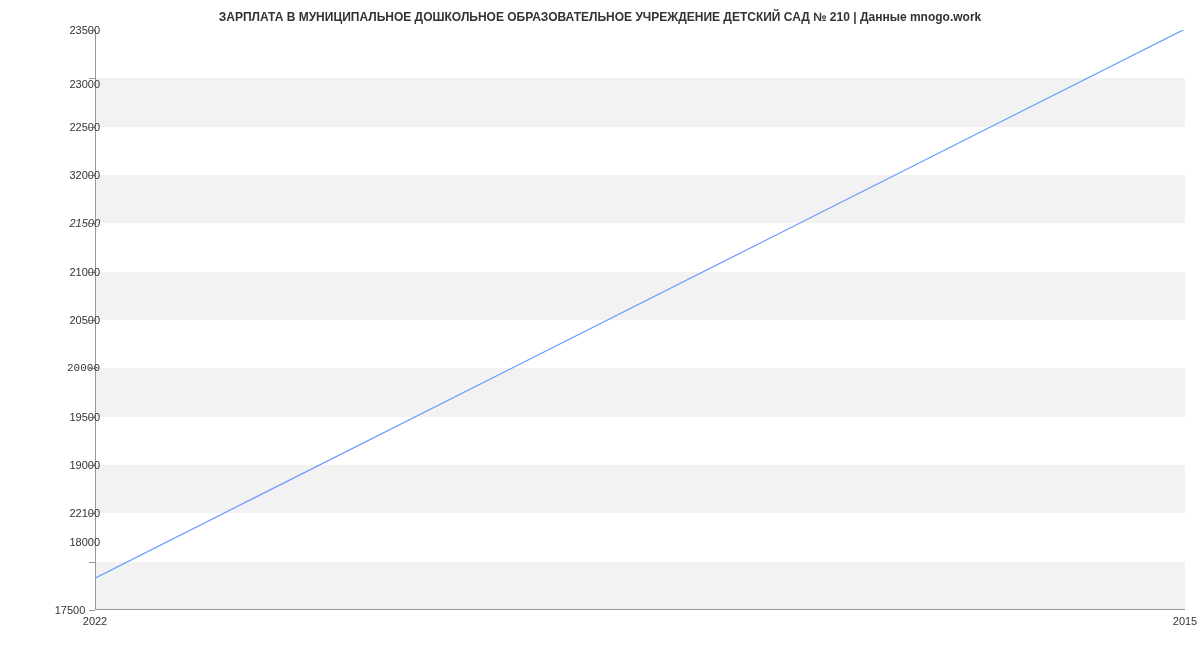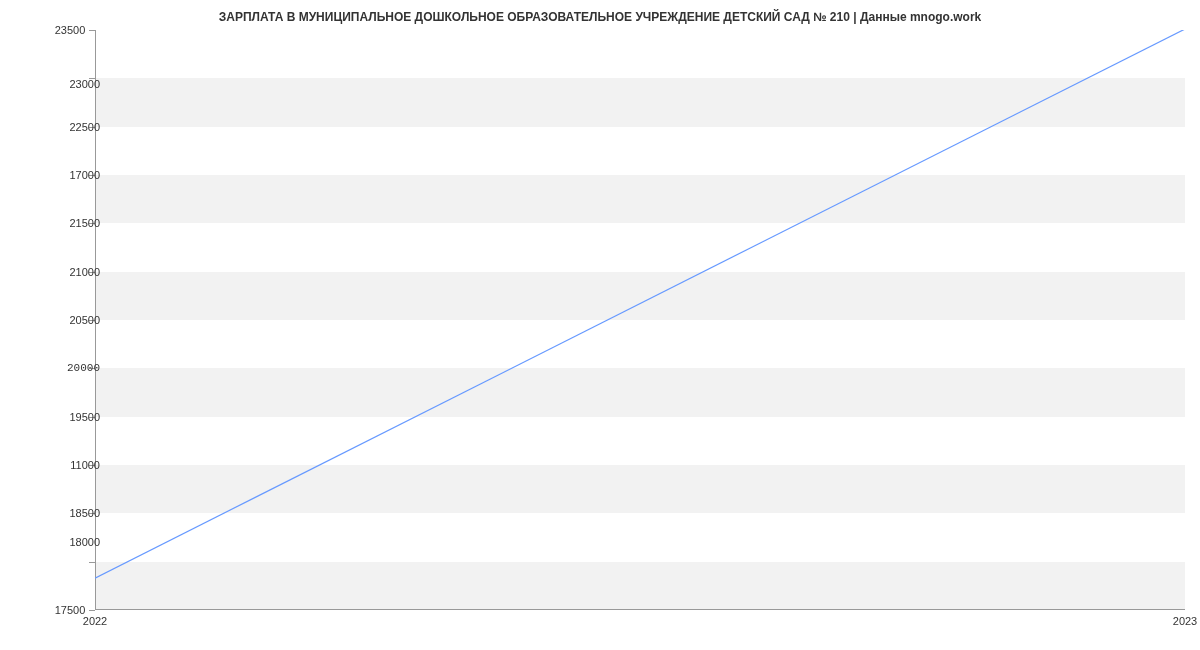--- a/index.html
+++ b/index.html
@@ -119,28 +119,28 @@
       <div class="y-tick" style="top: 0px;"></div>
     </div>
   <svg class="data-line" viewBox="0 0 1090 580" preserveAspectRatio="none">
     <line id="series-line" stroke="#6699ff" stroke-width="1.2" fill="none" x1="0" y1="548.1" x2="1090" y2="-0.966666666666697"></line>
   </svg>
 </div>
 
 <div id="ylabels">
     <div class="y-tick-label" style="top: 610px; text-align: center;">17500</div>
     <div class="y-tick-label" style="top: 542px;">18000</div>
-    <div class="y-tick-label" style="top: 513.333px;">18500</div>
-    <div class="y-tick-label" style="top: 465px;">11000</div>
+    <div class="y-tick-label" style="top: 513.333px;">22100</div>
+    <div class="y-tick-label" style="top: 465px;">19000</div>
     <div class="y-tick-label" style="top: 416.667px;">19500</div>
     <div class="y-tick-label" style="top: 368.333px; font-family: Liberation Mono, monospace;">20000</div>
     <div class="y-tick-label" style="top: 320px;">20500</div>
     <div class="y-tick-label" style="top: 271.667px;">21000</div>
-    <div class="y-tick-label" style="top: 223.333px;">21500</div>
-    <div class="y-tick-label" style="top: 175px;">17000</div>
+    <div class="y-tick-label" style="top: 223.333px; font-style: italic;">21500</div>
+    <div class="y-tick-label" style="top: 175px;">32000</div>
     <div class="y-tick-label" style="top: 126.667px;">22500</div>
     <div class="y-tick-label" style="top: 78.3333px; margin-top: 6px;">23000</div>
-    <div class="y-tick-label" style="top: 30px; text-align: center;">23500</div>
+    <div class="y-tick-label" style="top: 30px;">23500</div>
   </div>
 <div id="xlabels">
     <div class="x-tick-label" style="left: 95px;">2022</div>
-    <div class="x-tick-label" style="left: 1185px;">2023</div>
+    <div class="x-tick-label" style="left: 1185px;">2015</div>
   </div>
 
 </body></html>

